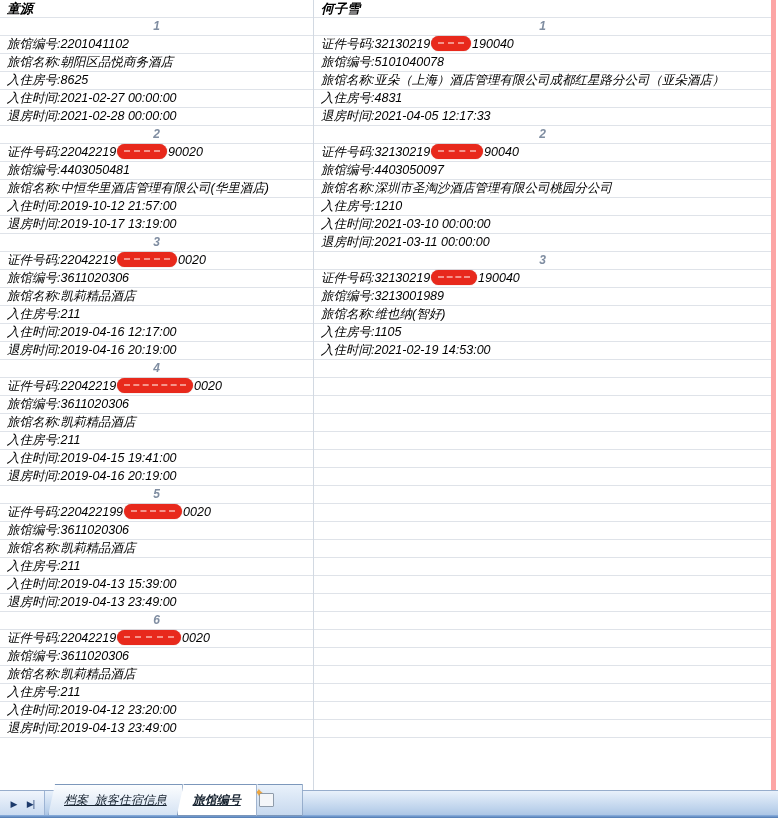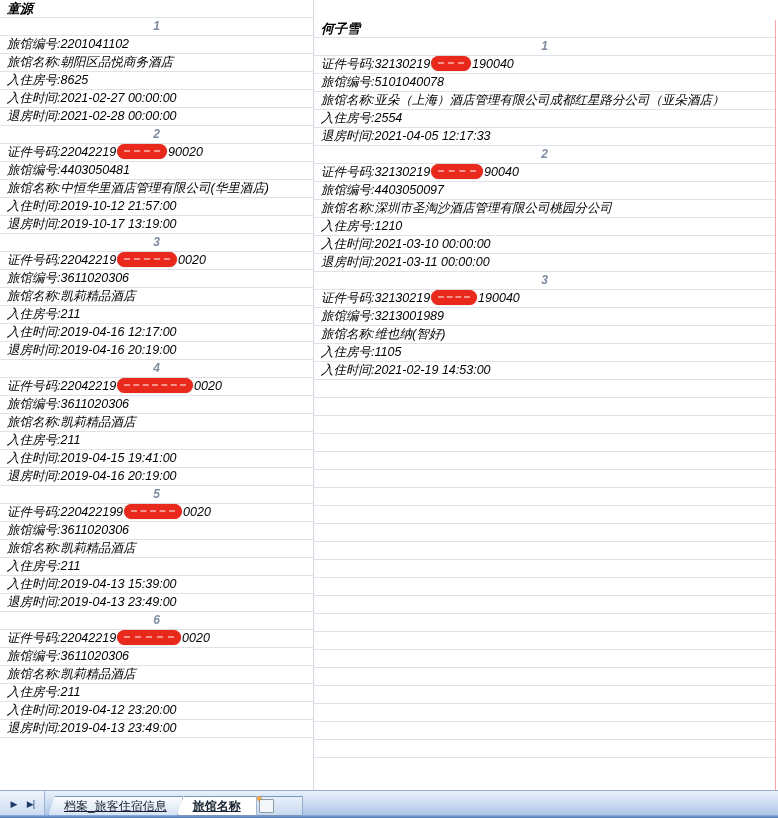--- a/index.html
+++ b/index.html
@@ -3,21 +3,21 @@
 <meta charset="utf-8">
 <style>
   html,body{margin:0;padding:0;}
   body{
     width:778px;height:818px;position:relative;overflow:hidden;background:#ffffff;
     font-family:"Liberation Sans","DejaVu Sans",sans-serif;color:#000;
   }
   .sheet{position:absolute;left:0;top:0;width:778px;height:790px;display:flex;background:#fff;font-style:italic;}
   .col{box-sizing:border-box;flex:none;}
   .colA{width:314px;border-right:1px solid #d2d9e2;}
-  .colB{width:462px;border-right:1px solid #fca5a5;margin-top:20px;}
+  .colB{width:462px;border-right:5px solid #fca5a5;}
   .row{
     height:18px;box-sizing:border-box;border-bottom:1px solid #dfe3e9;
     font-size:12.5px;line-height:17px;white-space:nowrap;padding-left:7px;
     overflow:visible;position:relative;
   }
   .row.hdr{font-weight:bold;font-size:13px;}
   .row.num{text-align:center;padding-left:0;color:#7f8da1;font-weight:bold;font-size:12px;}
   .blob{
     display:inline-block;height:15px;background:#e8291c;border-radius:8px;
     vertical-align:-3px;position:relative;margin:0 1px;z-index:2;
@@ -28,25 +28,26 @@
   .tabbar{
     position:absolute;left:0;top:790px;width:778px;height:25px;
     background:linear-gradient(#e9f1fb,#bed3ec 70%,#aac4e4);
     border-top:1px solid #97adcc;display:flex;align-items:flex-end;
   }
   .navs{display:flex;align-items:center;align-self:stretch;padding:0 5px;border-right:1px solid #9db4d4;background:linear-gradient(#f0f5fc,#c9daf0);}
   .navbtn{width:17px;height:16px;display:flex;align-items:center;justify-content:center;
     font-size:9px;color:#1d3a6b;cursor:default;letter-spacing:-1px;}
   .tabs{display:flex;align-items:flex-end;height:100%;padding-left:3px;}
   .tab{
-    height:20px;display:flex;align-items:center;padding:0 16px;margin-right:-6px;
+    height:32px;display:flex;align-items:center;padding:0 16px;margin-right:-6px;
     clip-path:polygon(7px 0,calc(100% - 0px) 0,100% 100%,0 100%);
     background:linear-gradient(#fdfeff,#d4e2f3);
     font-size:12px;color:#16222f;text-decoration:underline;
     box-shadow:inset 0 0 0 1px #7c97bb;
+    font-style:italic;
   }
   .tab.active{background:#ffffff;z-index:3;font-weight:bold;}
   .tab.plus{width:36px;padding:0 8px;background:linear-gradient(#eaf2fb,#c6d8ee);z-index:1;}
   .sheet-ico{position:relative;display:inline-block;width:13px;height:12px;background:#f4f6f9;border:1px solid #8f9cab;border-radius:1px;}
   .sheet-ico .spark{position:absolute;left:-5px;top:-7px;font-size:10px;color:#f0a63c;text-shadow:0 0 1px #c97c10;}
   .bottomedge{position:absolute;left:0;top:815px;width:778px;height:3px;background:linear-gradient(#8fb2e0,#4e79b1);}
 </style>
 </head>
 <body>
 
@@ -93,21 +94,21 @@
       <div class="row field"><span>入住房号:</span><span>211</span></div>
       <div class="row field"><span>入住时间:</span><span>2019-04-12 23:20:00</span></div>
       <div class="row field"><span>退房时间:</span><span>2019-04-13 23:49:00</span></div>
     </div>
   <div class="col colB" id="col1">
       <div class="row hdr"><span>何子雪</span></div>
       <div class="row num"><span>1</span></div>
       <div class="row field"><span>证件号码:</span><span>32130219</span><span class="blob" style="width: 40px;"><span class="dash"></span></span><span>190040</span></div>
       <div class="row field"><span>旅馆编号:</span><span>5101040078</span></div>
       <div class="row field"><span>旅馆名称:</span><span>亚朵（上海）酒店管理有限公司成都红星路分公司（亚朵酒店）</span></div>
-      <div class="row field"><span>入住房号:</span><span>2554</span></div>
+      <div class="row field"><span>入住房号:</span><span>4831</span></div>
       <div class="row field"><span>退房时间:</span><span>2021-04-05 12:17:33</span></div>
       <div class="row num"><span>2</span></div>
       <div class="row field"><span>证件号码:</span><span>32130219</span><span class="blob" style="width: 52px;"><span class="dash"></span></span><span>90040</span></div>
       <div class="row field"><span>旅馆编号:</span><span>4403050097</span></div>
       <div class="row field"><span>旅馆名称:</span><span>深圳市圣淘沙酒店管理有限公司桃园分公司</span></div>
       <div class="row field"><span>入住房号:</span><span>1210</span></div>
       <div class="row field"><span>入住时间:</span><span>2021-03-10 00:00:00</span></div>
       <div class="row field"><span>退房时间:</span><span>2021-03-11 00:00:00</span></div>
       <div class="row num"><span>3</span></div>
       <div class="row field"><span>证件号码:</span><span>32130219</span><span class="blob" style="width: 46px;"><span class="dash"></span></span><span>190040</span></div>
@@ -139,21 +140,21 @@
     </div>
 </div>
 
 <div class="tabbar">
   <div class="navs">
     <span class="navbtn">▶</span>
     <span class="navbtn">▶|</span>
   </div>
   <div class="tabs">
     <span class="tab">档案_旅客住宿信息</span>
-    <span class="tab active">旅馆名称</span>
+    <span class="tab active">旅馆编号</span>
     <span class="tab plus">
       <span class="sheet-ico">
           <span class="spark">✦</span>
         </span>
     </span>
   </div>
 </div>
 <div class="bottomedge"></div>
 
 </body></html>

